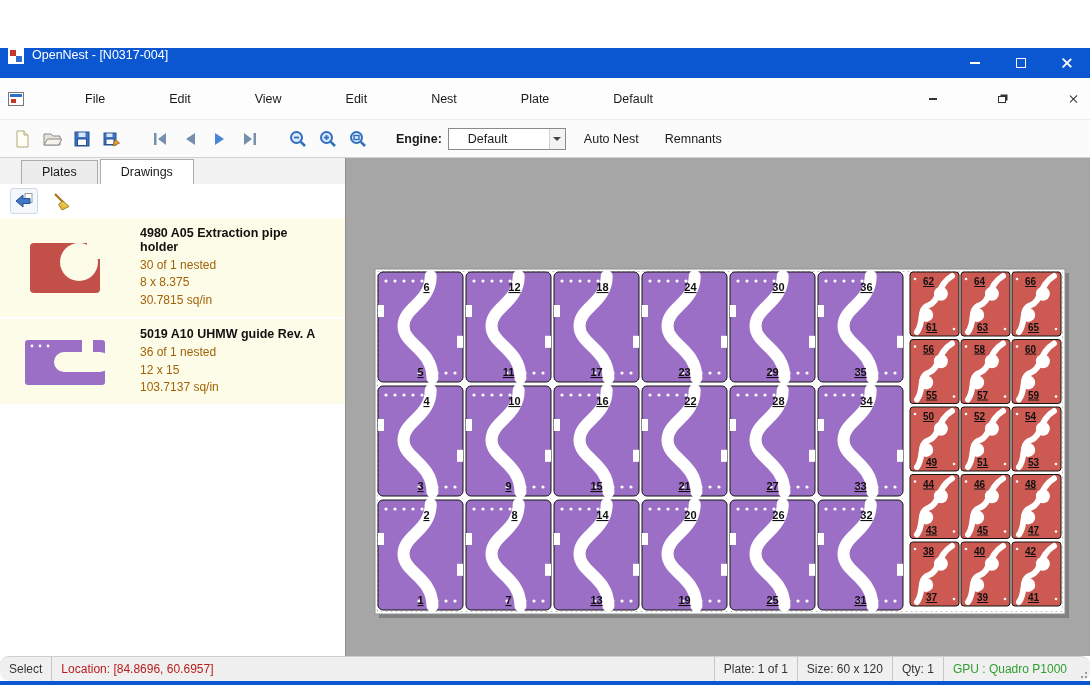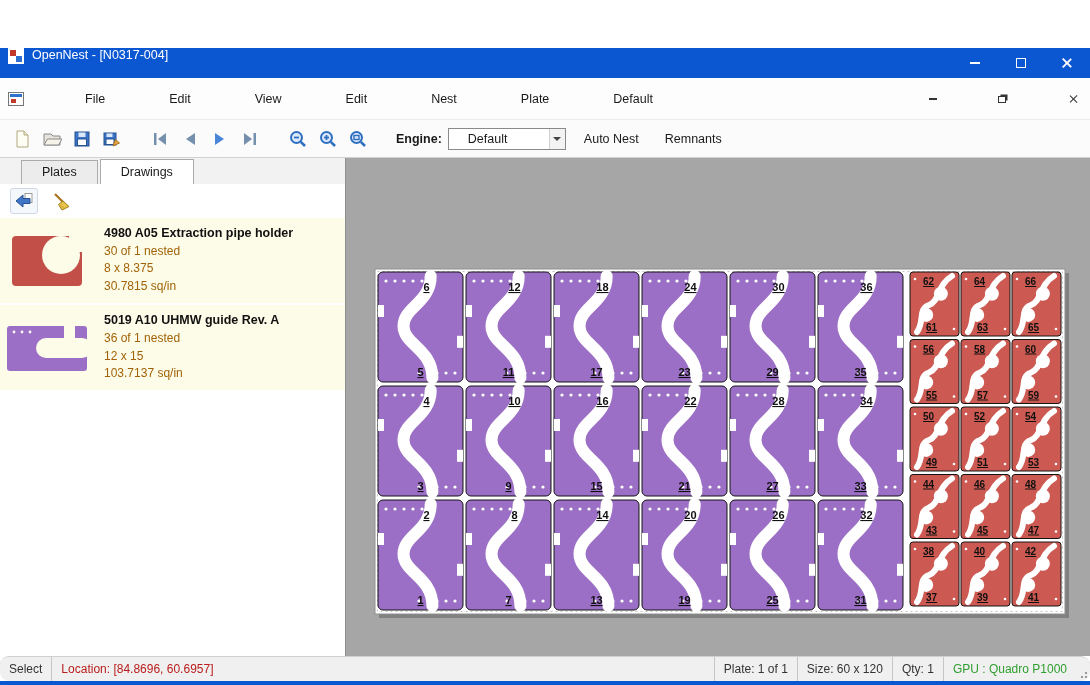--- a/index.html
+++ b/index.html
@@ -46,21 +46,21 @@
   .dd-arrow { width:0; height:0; border-left:4px solid transparent; border-right:4px solid transparent; border-top:4px solid #444; }
   .tb-text-btn { padding:5px 8px; margin-left:10px; border-radius:3px; }
   
   .main { flex:1; display:flex; min-height:0; background:var(--canvas-bg); }
   .left-panel { width:346px; background:#fff; border-right:1px solid #8f8f8f; display:flex; flex-direction:column; flex:0 0 auto; }
   .tabstrip { height:26px; background:#f2f2f2; display:flex; align-items:flex-end; padding-left:21px; flex:0 0 auto; }
   .tab { padding:4px 20px 5px 20px; background:#ececec; border:1px solid #ababab; border-bottom:none; margin-right:2px; position:relative; }
   .tab.active { background:#fff; z-index:2; padding-top:5px; }
   .panel-toolbar { height:34px; display:flex; align-items:center; gap:10px; padding-left:10px; background:#fff; flex:0 0 auto; }
   .ptb-btn { width:28px; height:26px; display:flex; align-items:center; justify-content:center; border:1px solid #cfd8e4; background:#f4f8fd; border-radius:3px; }
-  .drawing-item { display:flex; align-items:center; gap:8px; background:var(--item-bg); padding:8px 0; margin-bottom:2px; }
+  .drawing-item { display:flex; align-items:center; gap:26px; background:var(--item-bg); padding:8px 18px; margin-bottom:2px; }
   .thumb { width:96px; flex:0 0 auto; display:flex; justify-content:center; }
   .d-info .d-name { font-weight:bold; font-size:12.5px; color:#111; margin-bottom:3px; }
   .d-info .d-line { font-size:12px; color:#a16207; line-height:1.45; }
   .canvas { flex:1; position:relative; background:var(--canvas-bg); overflow:hidden; }
   #nest-svg { position:absolute; left:0; top:0; }
   #nest-svg text { font-family:"Liberation Sans", sans-serif; font-weight:bold; fill:#101010; text-decoration:underline; }
   
   .statusbar { height:25px; background:#f0f0f0; border-top:1px solid #cfcfcf; display:flex; align-items:center; font-size:12px; color:#333; flex:0 0 auto;border-radius:9px; }
   .sb-cell { padding:0 9px; height:100%; display:flex; align-items:center; }
   .sb-sep-r { border-right:1px solid #c6c6c6; }

